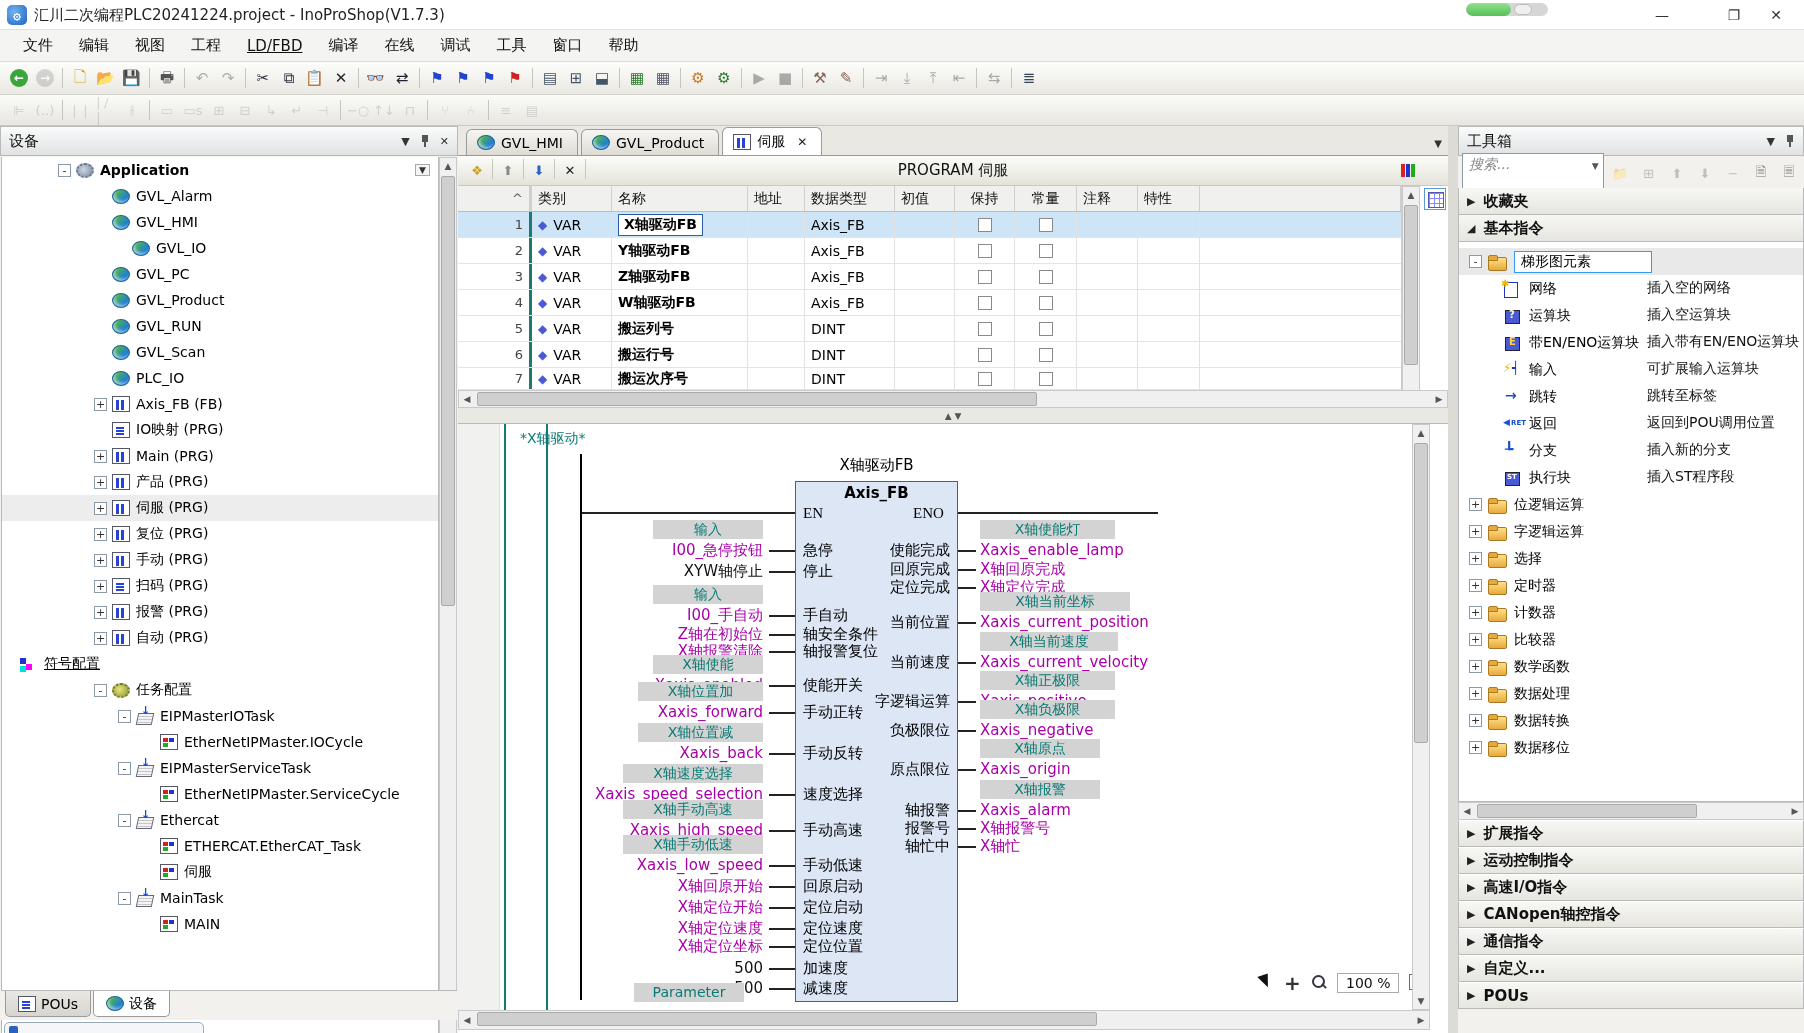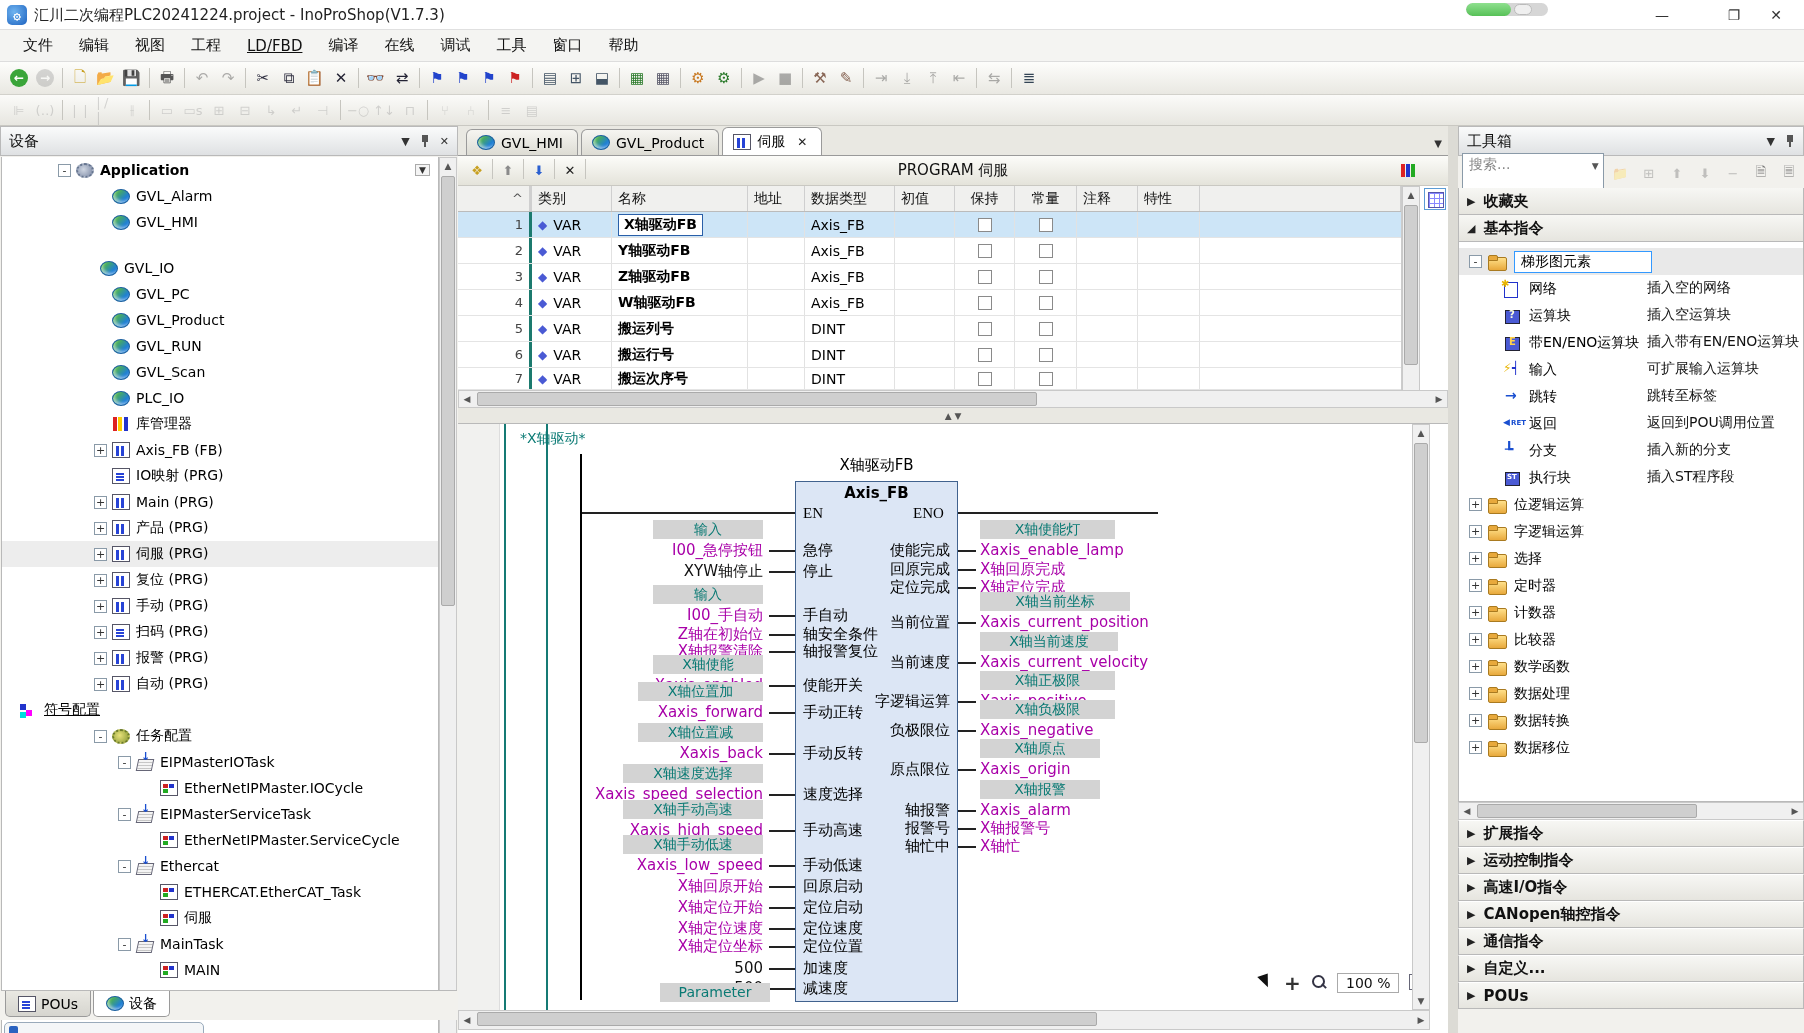--- a/index.html
+++ b/index.html
@@ -146,21 +146,21 @@
   .magpage-ico::before { content:""; position:absolute; left:2px; top:1px; width:11px; height:14px; background:#fff; border:1px solid #667; }
   .magpage-ico::after { content:""; position:absolute; left:7px; top:6px; width:8px; height:8px; border:2px solid #245fae; border-radius:50%; background:rgba(255,255,255,.6); }
   #fbd-vscroll { left:954px; top:298px; width:18px; height:586px; background:#f0f0f0; border:1px solid #c9c9c9; }
   #fbd-hscroll { left:0; top:884px; width:972px; height:20px; background:#f0f0f0; border:1px solid #c9c9c9; }
 
   
   #divider { left:1448px; top:126px; width:10px; height:907px; background:#dcdbd5; }
   #right-panel { left:1458px; top:126px; width:346px; height:907px; background:#f2f1ed; }
   #tb-header { left:0; top:0; width:346px; }
   #tb-search-row { left:0; top:32px; width:346px; height:30px; display:flex; align-items:center; gap:6px; padding:0 4px; }
-  #tb-search { width:152px; height:40px; border:1px solid #8a9aa8; background:#fff; color:#888; font-size:14px; padding:2px 18px 2px 6px; position:relative; }
+  #tb-search { width:152px; height:40px; border:1px solid #8a9aa8; background:#fff; color:#888; font-size:14px; padding:2px 18px 2px 6px; position:relative;font-style:italic; }
   #tb-search .dd { position:absolute; right:4px; top:7px; font-size:9px; color:#555; }
   .mini-btn { width:24px; height:22px; display:flex; align-items:center; justify-content:center; font-size:13px; color:#777; }
   .mini-btn.dis { opacity:.4; }
   .sec-hdr { position:relative; height:27px; border:1px solid #b9b9b9; border-top:none; background:linear-gradient(#f7f7f4,#e6e5df); display:flex; align-items:center; gap:8px; padding:0 8px; font-weight:bold; font-size:15px; color:#111; cursor:default; }
   .sec-hdr .arr { font-size:11px; color:#222; }
   #tb-list { left:0; top:116px; width:346px; height:560px; background:#fff; border:1px solid #b9b9b9; border-top:none; overflow:hidden; padding-top:6px; }
   .tbx-row { position:relative; height:27px; display:flex; align-items:center; font-size:14px; color:#000; white-space:nowrap; }
   .tbx-row .exp { width:13px; height:13px; border:1px solid #8a9aa8; background:#fff; color:#333; font-size:11px; line-height:11px; text-align:center; margin:0 6px 0 10px; flex:0 0 13px; }
   .folder-ico { width:18px; height:14px; position:relative; margin-right:8px; flex:0 0 18px; }
   .folder-ico::before { content:""; position:absolute; left:0; top:2px; width:17px; height:12px; background:linear-gradient(#ffe08a,#e8a93c); border:1px solid #a97a20; border-radius:2px; }
@@ -319,21 +319,21 @@
         <div class="tree-row" style="padding-left: 92px;">
           <span class="exp none"></span>
           <span class="ticon i-globe"></span>
           <span class="lbl">GVL_Alarm</span>
         </div>
         <div class="tree-row" style="padding-left: 92px;">
           <span class="exp none"></span>
           <span class="ticon i-globe"></span>
           <span class="lbl">GVL_HMI</span>
         </div>
-        <div class="tree-row" style="padding-left: 80px; margin-top: 20px;">
+        <div class="tree-row" style="padding-left: 112px;">
           <span class="exp none"></span>
           <span class="ticon i-globe"></span>
           <span class="lbl">GVL_IO</span>
         </div>
         <div class="tree-row" style="padding-left: 92px; text-align: center;">
           <span class="exp none"></span>
           <span class="ticon i-globe"></span>
           <span class="lbl">GVL_PC</span>
         </div>
         <div class="tree-row" style="padding-left: 92px;">
@@ -348,25 +348,20 @@
         </div>
         <div class="tree-row" style="padding-left: 92px;">
           <span class="exp none"></span>
           <span class="ticon i-globe"></span>
           <span class="lbl">GVL_Scan</span>
         </div>
         <div class="tree-row" style="padding-left: 92px;">
           <span class="exp none"></span>
           <span class="ticon i-globe"></span>
           <span class="lbl">PLC_IO</span>
-        </div>
-        <div class="tree-row" style="padding-left: 92px;">
-          <span class="exp none"></span>
-          <span class="ticon i-books"></span>
-          <span class="lbl">库管理器</span>
         </div>
         <div class="tree-row" style="padding-left: 92px;">
           <span class="exp">+</span>
           <span class="ticon i-fb i-page"></span>
           <span class="lbl">Axis_FB (FB)</span>
         </div>
         <div class="tree-row" style="padding-left: 92px;">
           <span class="exp none"></span>
           <span class="ticon i-prg i-page"></span>
           <span class="lbl">IO映射 (PRG)</span>
@@ -809,21 +804,21 @@
           <div class="fline" style="left: 500px; top: 386px; width: 18px;"></div>
           <div class="op magenta" style="left: 522px; top: 377px;">Xaxis_alarm</div>
           <div class="opcmt" style="left: 522px; top: 356px; width: 120px;">X轴报警</div>
           <div class="pin" style="right: 480px; top: 395px;">报警号</div>
           <div class="fline" style="left: 500px; top: 404px; width: 18px;"></div>
           <div class="op magenta" style="left: 522px; top: 395px;">X轴报警号</div>
           <div class="pin" style="right: 480px; top: 413px;">轴忙中</div>
           <div class="fline" style="left: 500px; top: 422px; width: 18px;"></div>
           <div class="op magenta" style="left: 522px; top: 413px;">X轴忙</div>
         </div>
-      <div id="param-box" style="left:202px;top:559px;width:110px">Parameter</div>
+      <div id="param-box" style="left:176px;top:559px;width:110px">Parameter</div>
       <div id="fbd-zoom" style="left:795px;top:549px">
         <span class="zic cursor-ico"></span>
         <span class="zic move-ico"></span>
         <span class="zic mag-ico"></span>
         <span id="zoom-val">100 %</span>
         <span class="zic magpage-ico"></span>
       </div>
     </div>
     <div id="fbd-vscroll" class="abs">
       <div class="scr-arrow" style="top:0">▲</div>

